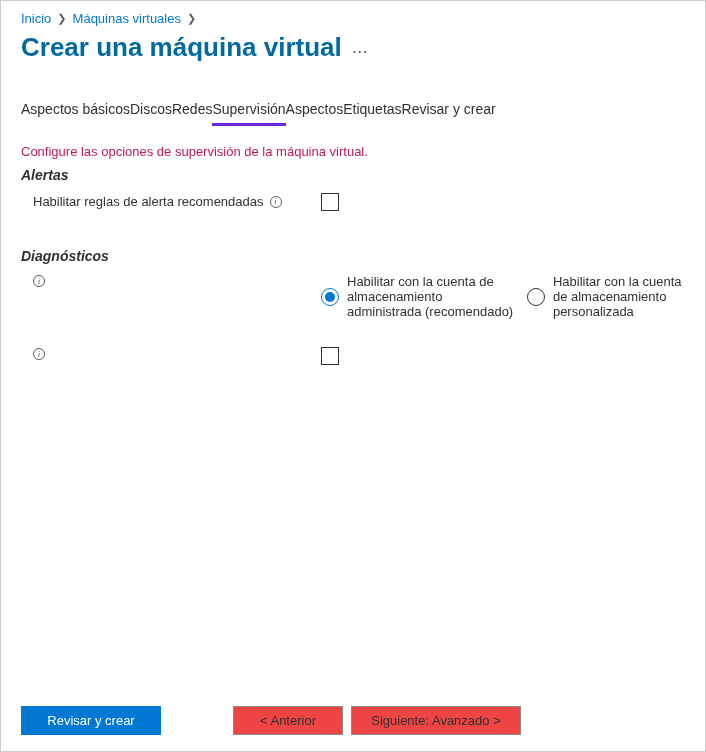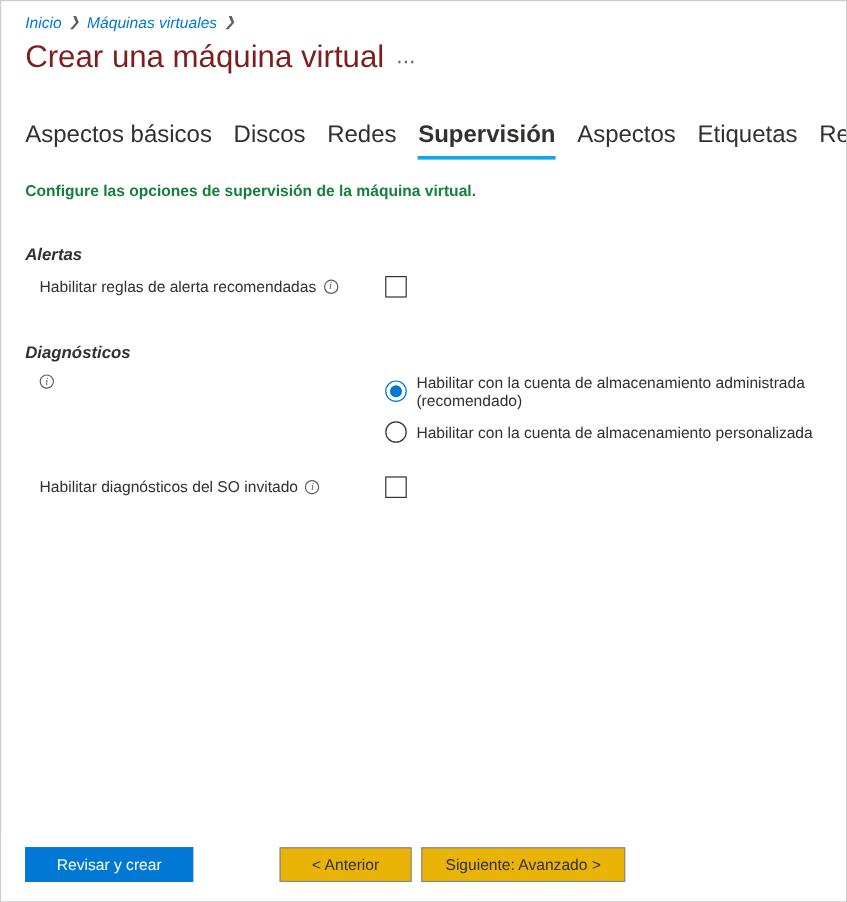--- a/index.html
+++ b/index.html
@@ -13,58 +13,56 @@
       border: 1px solid #ccc;
       position: relative;
       overflow: hidden;
     }
     .breadcrumb {
       padding: 10px 20px 4px 20px;
       font-size: 13px;
       display: flex;
       align-items: center;
       gap: 6px;
-      font-style: italic;
     }
     .breadcrumb a { color: #0078d4; text-decoration: none; cursor: pointer; }
     .breadcrumb .chev { color: #605e5c; font-size: 11px; }
     .page-title-row {
       padding: 2px 20px 0 20px;
       display: flex;
       align-items: center;
       gap: 10px;
     }
     h1.page-title {
       font-size: 26px;
-      font-weight: 400;
-      color: #7f1d1d;
+      font-weight: 700;
+      color: #0369a1;
     }
     .more-dots { color: #605e5c; font-size: 16px; cursor: pointer; letter-spacing: 1px; position: relative; top: 4px;}
     .tabs {
       display: flex;
-      gap: 18px;
       padding: 38px 20px 0 20px;
       border-bottom: none;
-      font-size: 20px;
+      font-size: 14px;
     }
     .tab {
       padding-bottom: 6px;
       color: #323130;
       cursor: pointer;
       white-space: nowrap;
     }
     .tab.active {
       color: #323130;
-      border-bottom: 3px solid #0ea5e9;
-      font-weight: 700;
+      border-bottom: 3px solid #6d28d9;
+      font-weight: 400;
     }
     .content {
       padding: 18px 20px 0 20px;
     }
-    .intro { font-size: 13px; color: #15803d; margin-bottom: 38px; font-weight: bold; }
+    .intro { font-size: 13px; color: #be185d; margin-bottom: 8px; }
     .section-heading {
       font-weight: 600;
       font-size: 14px;
       margin-bottom: 10px;
       font-style: italic;
     }
     .form-row {
       display: flex;
       align-items: flex-start;
       margin-bottom: 16px;
@@ -94,21 +92,21 @@
       line-height: 1;
     }
     .form-control { flex: 1; }
     .checkbox {
       width: 18px; height: 18px;
       border: 1px solid #323130;
       background: #fff;
       cursor: pointer;
       display: inline-block;
     }
-    .radio-group { display: flex; flex-direction: column; gap: 10px; }
+    .radio-group { display: flex; flex-direction: row; gap: 10px; }
     .radio-option {
       display: flex;
       align-items: center;
       gap: 8px;
       cursor: pointer;
       font-size: 13px;
     }
     .radio {
       width: 18px; height: 18px;
       border: 1px solid #323130;
@@ -134,21 +132,21 @@
       padding: 12px 20px 16px 20px;
       display: flex;
       gap: 8px;
       align-items: center;
       background: #fff;
     }
     .btn {
       font-size: 13px;
       padding: 6px 16px;
       border: 1px solid #8a8886;
-      background: #eab308;
+      background: #ef4444;
       color: #323130;
       cursor: pointer;
       min-width: 110px;
       text-align: center;
       font-family: inherit;
     }
     .btn.primary {
       background: #0078d4;
       border-color: #0078d4;
       color: #fff;
@@ -214,21 +212,20 @@
           <span>Habilitar con la cuenta de almacenamiento personalizada</span>
         </label>
       </div>
     </div>
   </div>
 
   <div style="height:12px"></div>
 
   <div class="form-row">
     <div class="form-label">
-      <span>Habilitar diagnósticos del SO invitado</span>
       <span class="info-icon">i</span>
     </div>
     <div class="form-control">
       <span class="checkbox" role="checkbox" aria-checked="false"></span>
     </div>
   </div>
 </div>
 
 <div class="footer">
   <button class="btn primary">Revisar y crear</button>

